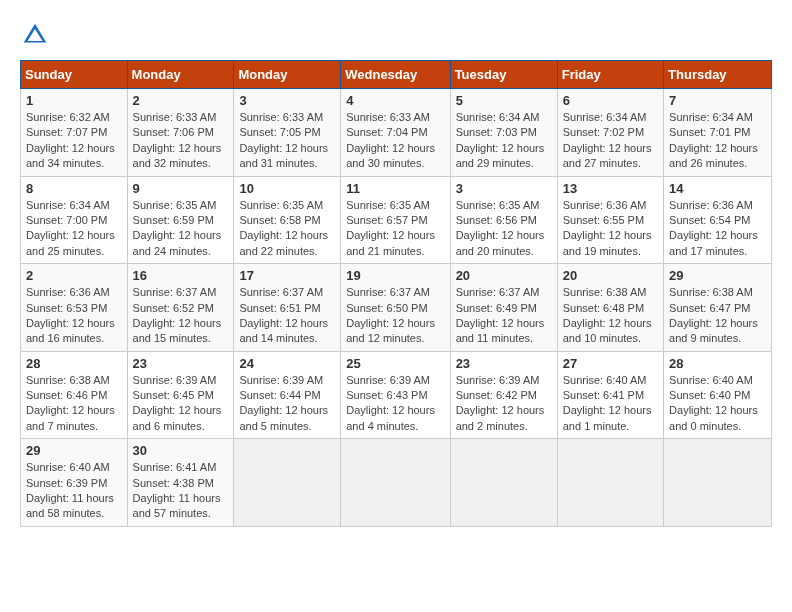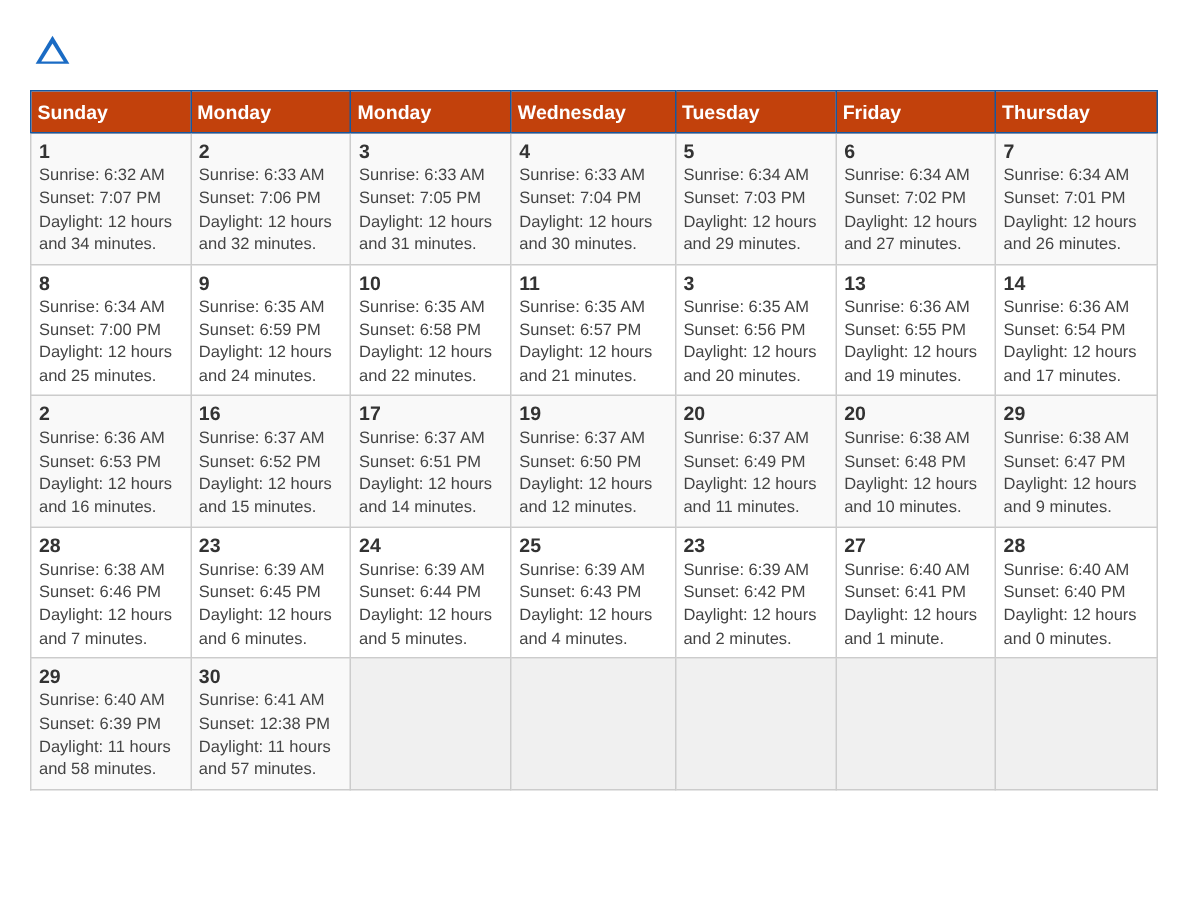--- a/index.html
+++ b/index.html
@@ -334,21 +334,21 @@
         <td>
           <span class="day-num">29</span>
           <div class="day-info" style="white-space: pre-line;">Sunrise: 6:40 AM
 Sunset: 6:39 PM
 Daylight: 11 hours
 and 58 minutes.</div>
         </td>
         <td>
           <span class="day-num">30</span>
           <div class="day-info" style="white-space: pre-line;">Sunrise: 6:41 AM
-Sunset: 12:38 PM
+Sunset: 4:38 PM
 Daylight: 11 hours
 and 57 minutes.</div>
         </td>
         <td class="empty"></td>
         <td class="empty"></td>
         <td class="empty"></td>
         <td class="empty"></td>
         <td class="empty"></td>
       </tr>
     </tbody>

